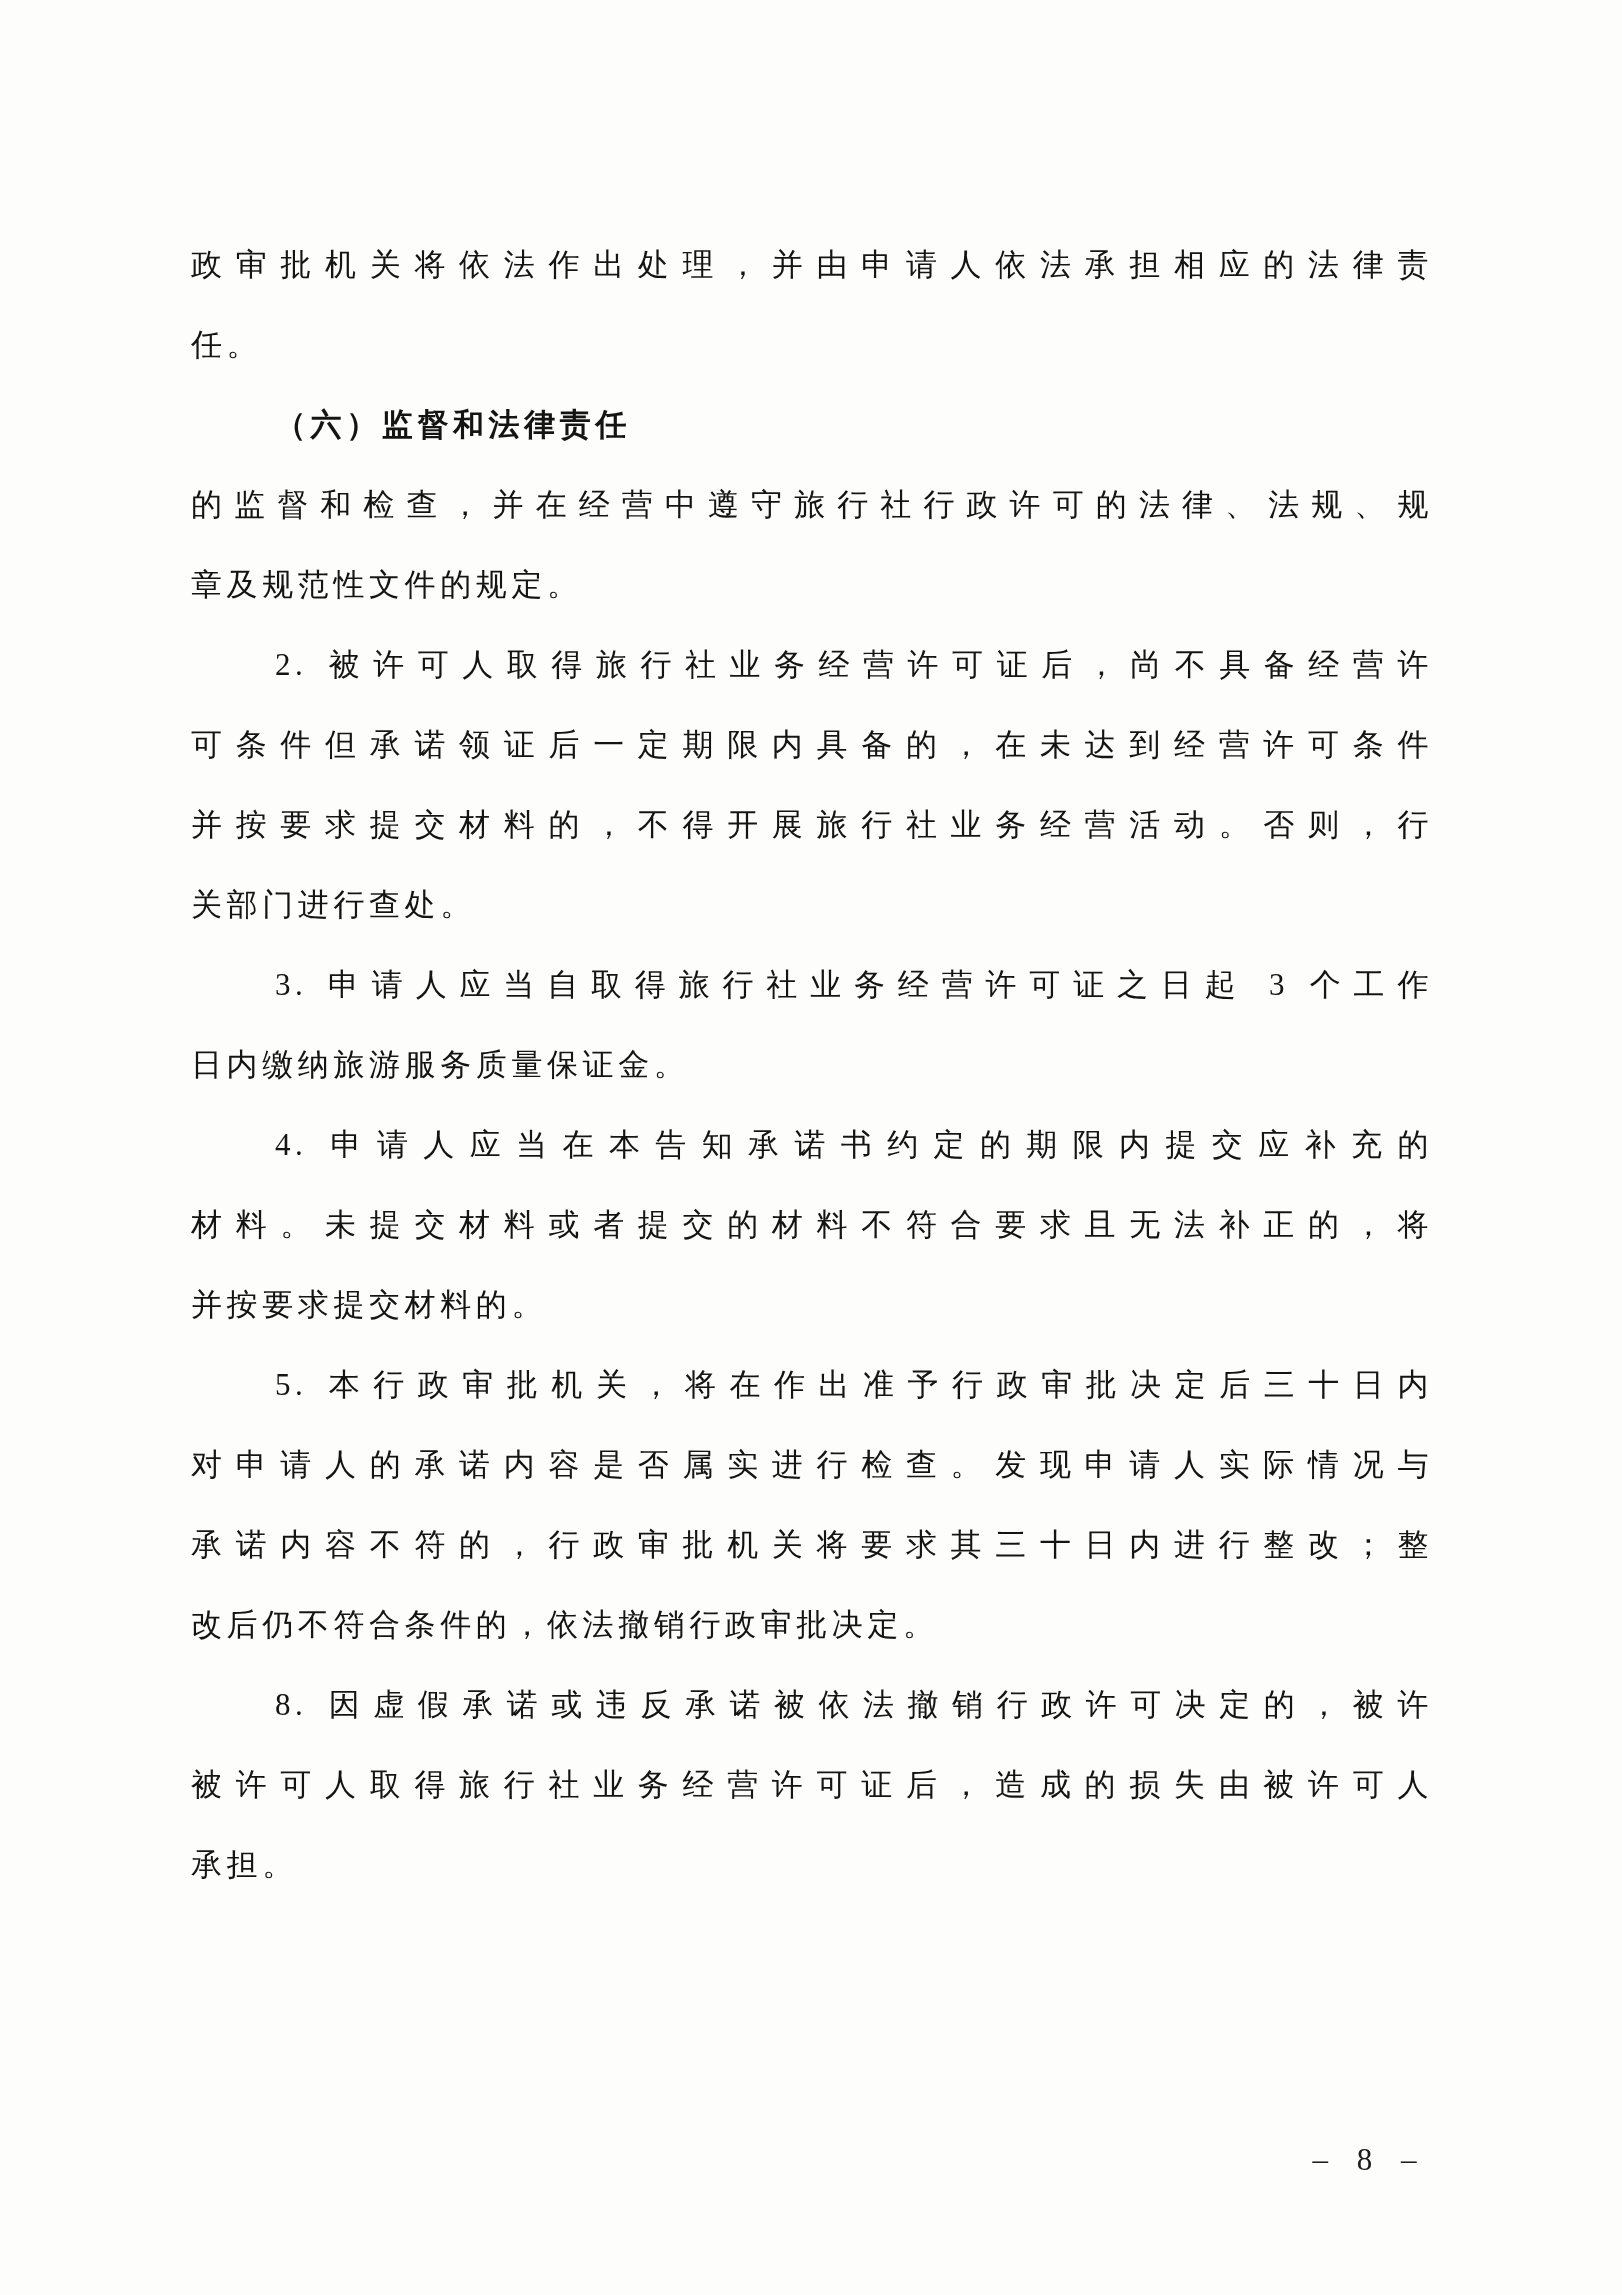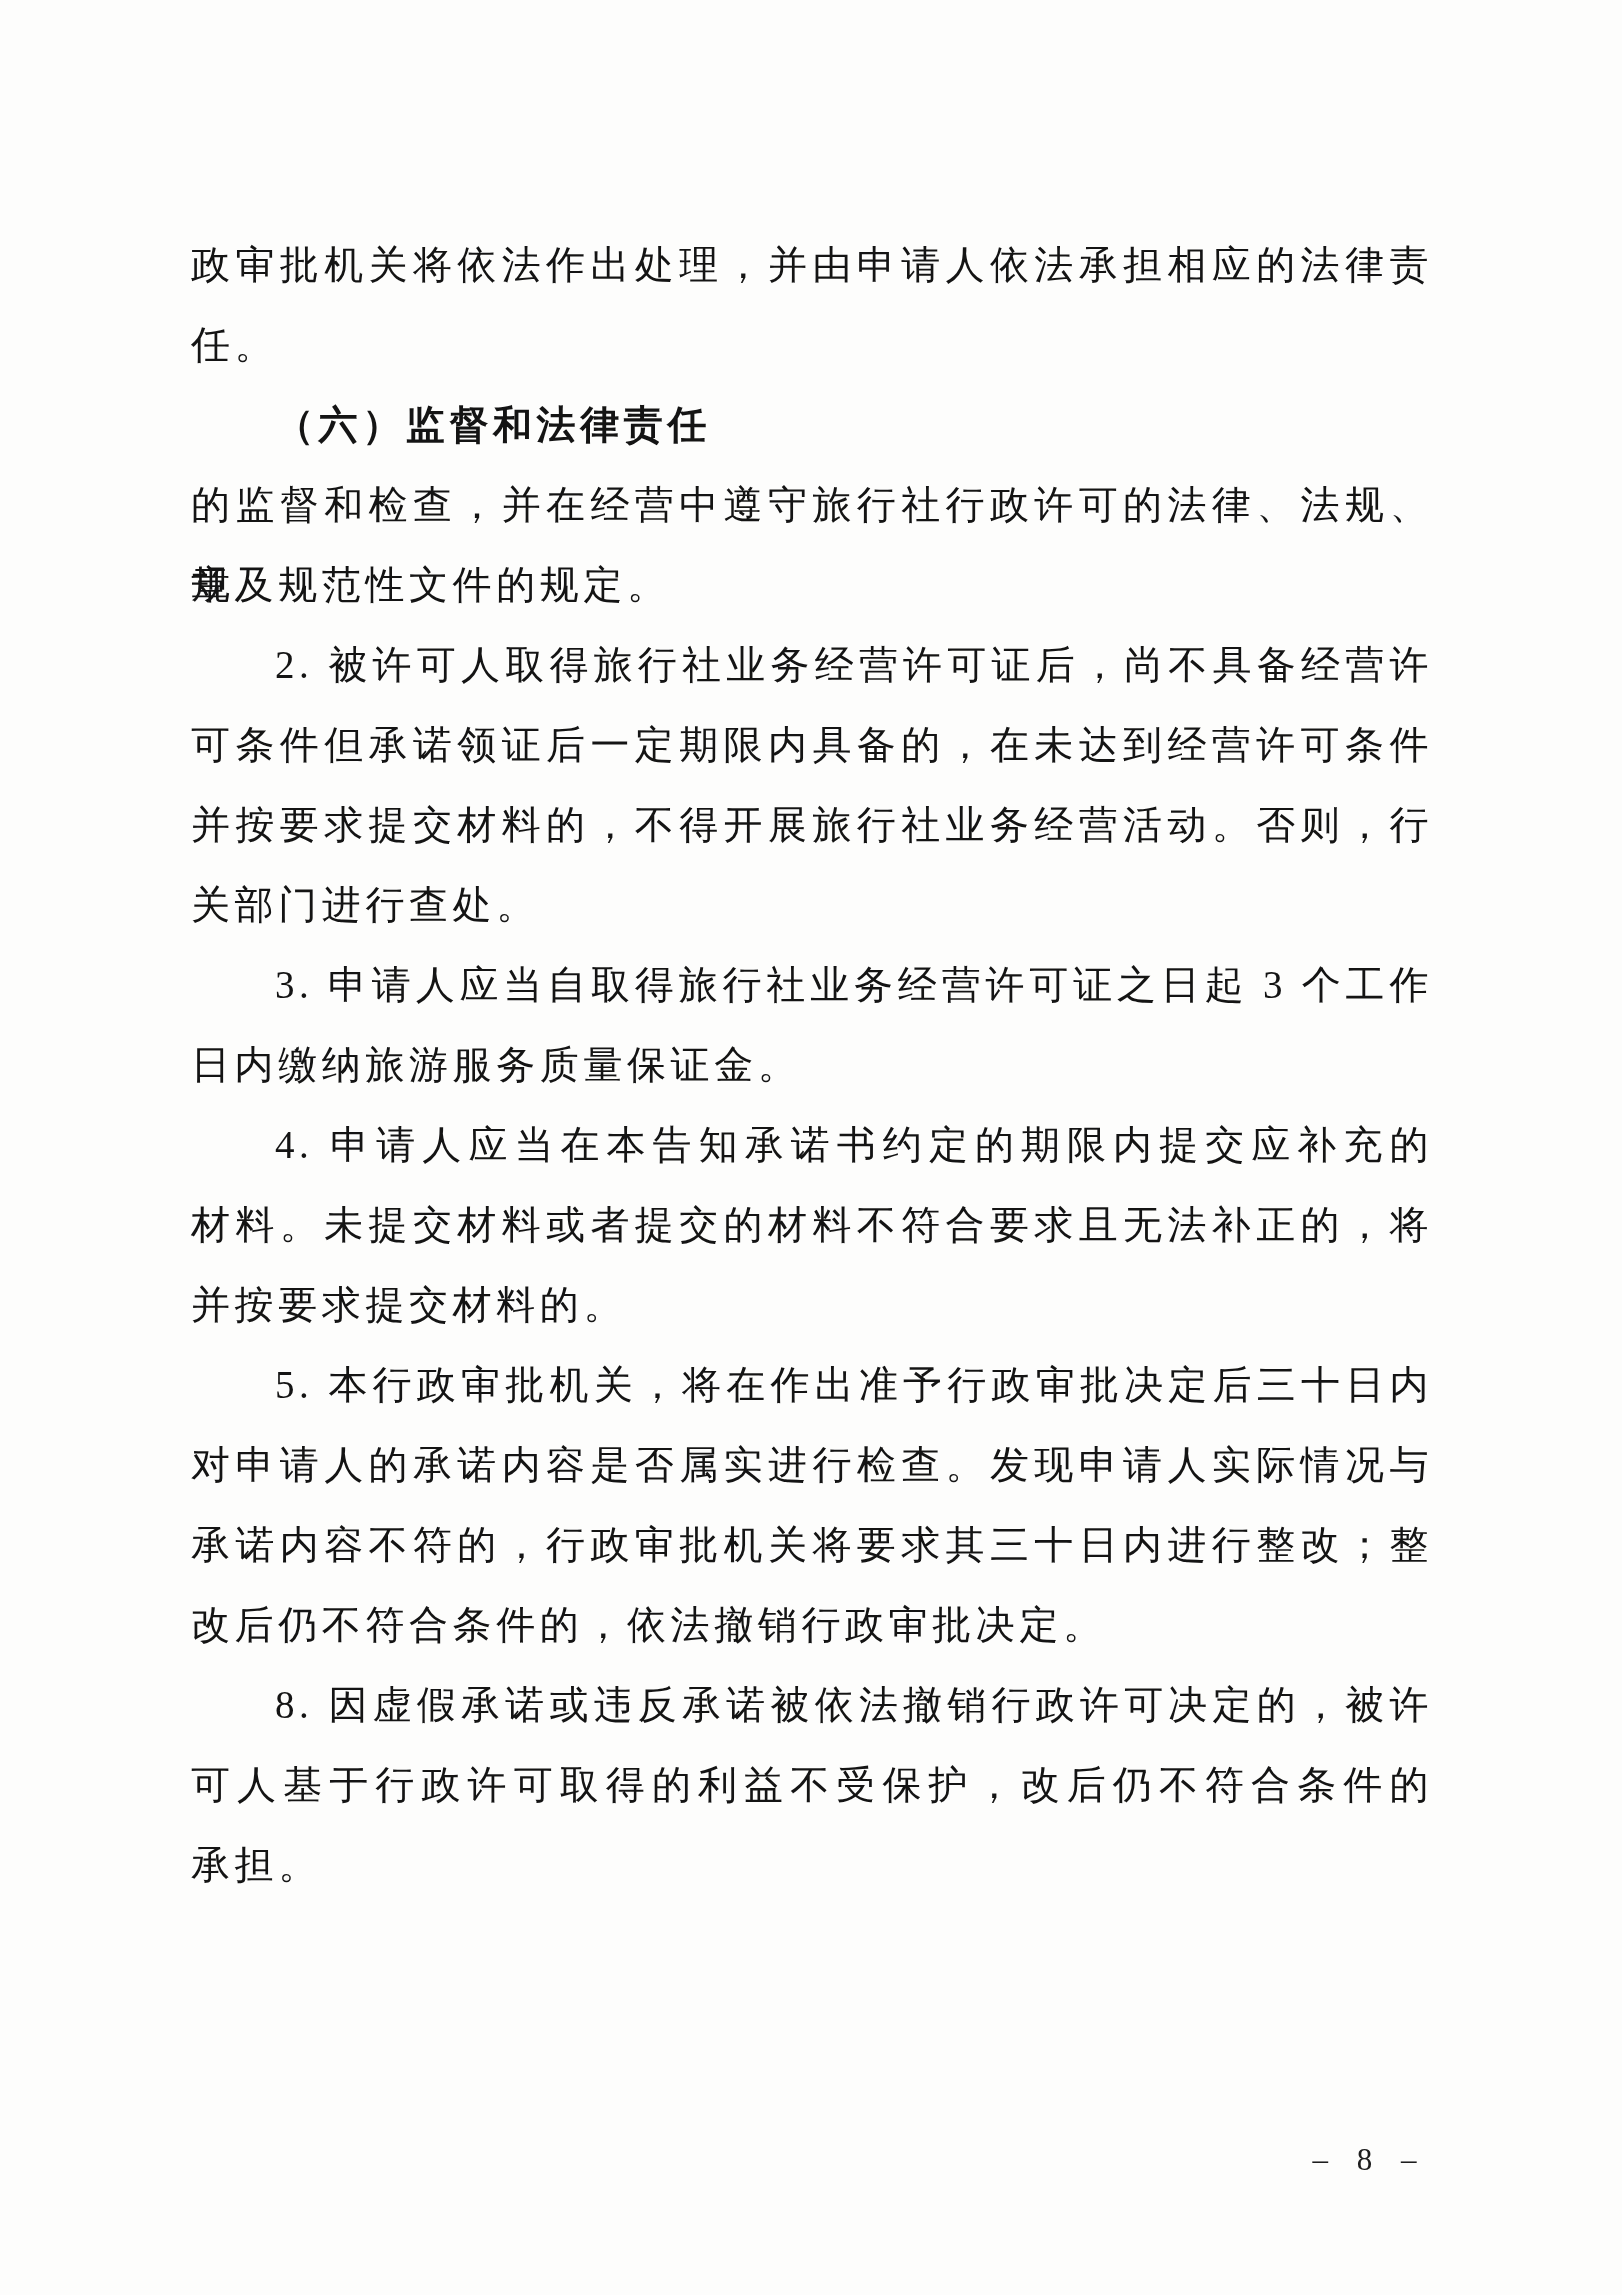--- a/index.html
+++ b/index.html
@@ -19,21 +19,21 @@
   }
   .doc-body {
     position: absolute;
     left: 191px;
     top: 225px;
     width: 1242px;
   }
   .line {
     height: 80px;
     line-height: 80px;
-    font-size: 39px;
+    font-size: 31px;
     letter-spacing: 4.6px;
     white-space: nowrap;
     text-rendering: optimizeLegibility;
   }
   .line.full {
     white-space: normal;
     text-align: justify;
     text-align-last: justify;
     text-justify: inter-character;
   }
@@ -71,19 +71,19 @@
     <div class="line full indent">3. 申请人应当自取得旅行社业务经营许可证之日起 3 个工作</div>
     <div class="line">日内缴纳旅游服务质量保证金。</div>
     <div class="line full indent">4. 申请人应当在本告知承诺书约定的期限内提交应补充的</div>
     <div class="line full">材料。未提交材料或者提交的材料不符合要求且无法补正的，将</div>
     <div class="line">并按要求提交材料的。</div>
     <div class="line full indent">5. 本行政审批机关，将在作出准予行政审批决定后三十日内</div>
     <div class="line full">对申请人的承诺内容是否属实进行检查。发现申请人实际情况与</div>
     <div class="line full">承诺内容不符的，行政审批机关将要求其三十日内进行整改；整</div>
     <div class="line">改后仍不符合条件的，依法撤销行政审批决定。</div>
     <div class="line full indent">8. 因虚假承诺或违反承诺被依法撤销行政许可决定的，被许</div>
-    <div class="line full">可人基于行政许可取得的利益不受保护，改后仍不符合条件的</div>
+    <div class="line full">被许可人取得旅行社业务经营许可证后，造成的损失由被许可人</div>
     <div class="line">承担。</div>
   </div>
 
   <div class="page-footer">– 8 –</div>
 </div>
 
 
 </body></html>

